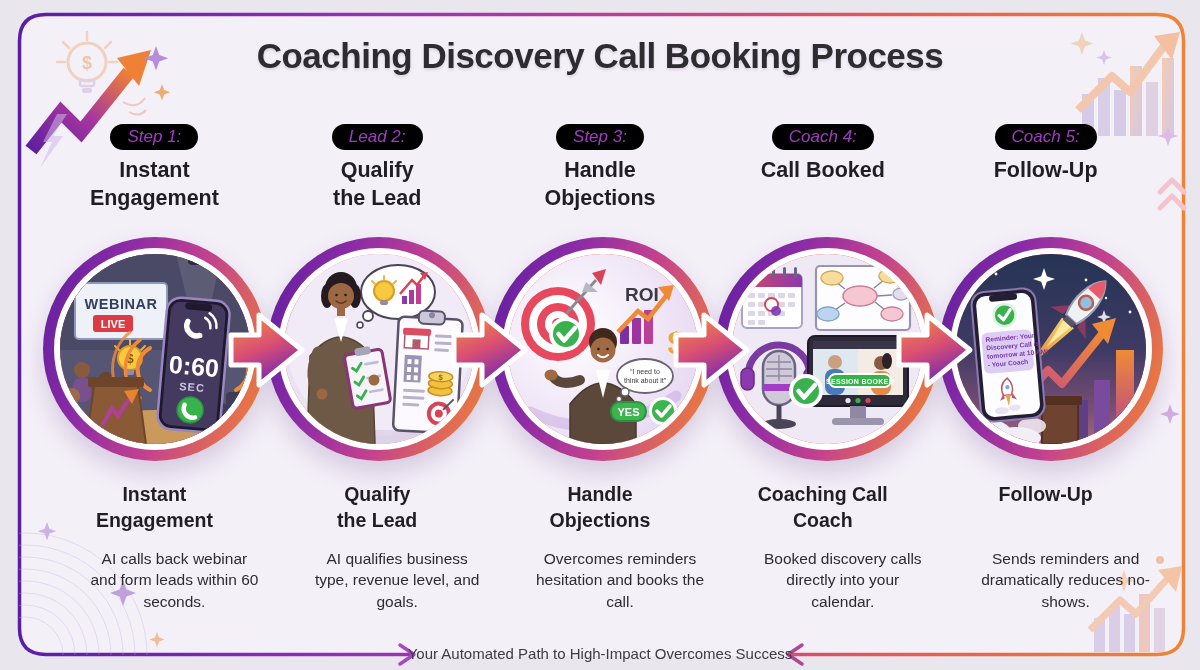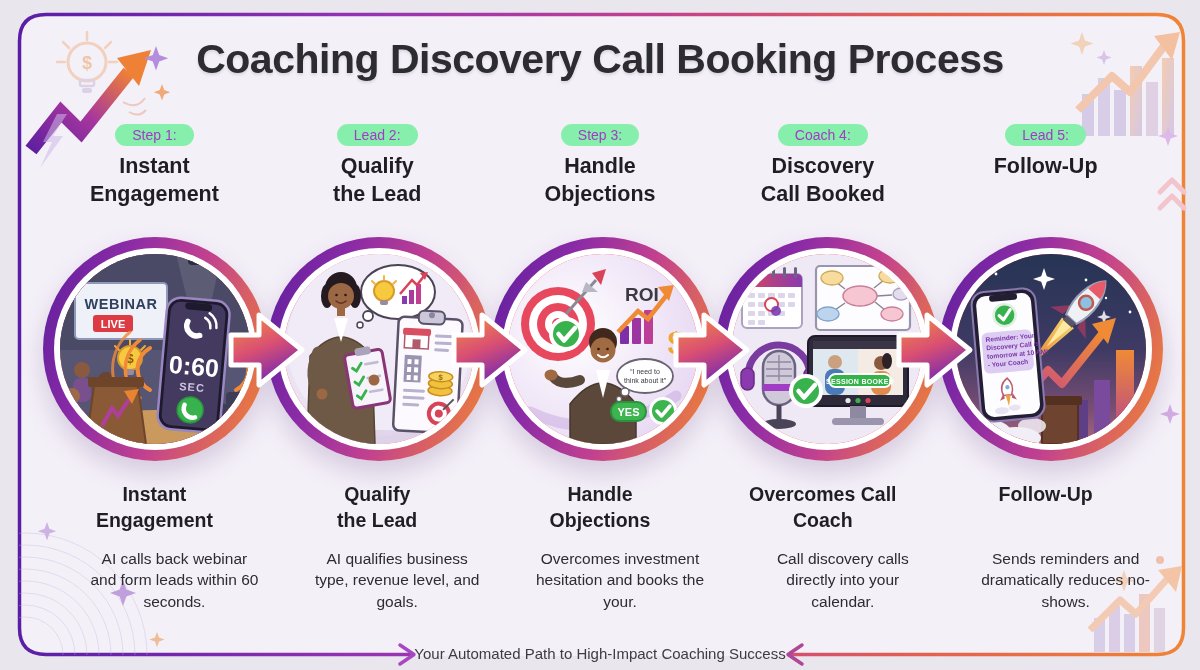--- a/index.html
+++ b/index.html
@@ -3,28 +3,28 @@
 <meta charset="utf-8">
 <style>
   html,body{margin:0;padding:0;}
   body{background:#e9e6ee;font-family:"Liberation Sans","DejaVu Sans",sans-serif;}
   #stage{position:relative;width:1200px;height:670px;overflow:hidden;background:#e9e6ee;}
   .panel{position:absolute;left:18px;top:13px;width:1167px;height:643px;border-radius:27px;background:#f4f0f8;}
   svg{display:block;}
   .abs{position:absolute;}
 
   .page-title{position:absolute;top:36px;left:0;width:100%;text-align:center;
-    font-size:41px;font-weight:700;color:#2d2d31;letter-spacing:-.5px;
+    font-size:35px;font-weight:700;color:#2d2d31;letter-spacing:-.5px;
     text-shadow:0 2px 3px rgba(70,50,90,.15);}
 
   .grid5{position:absolute;left:43px;width:1114px;display:grid;grid-template-columns:repeat(5,1fr);}
   .steps-top{top:124px;}
   .step-col{text-align:center;}
-  .step-badge{display:inline-block;padding:3px 17px;border-radius:15px;background:#86efac;
-    color:#a13cc4;font-size:14px;font-weight:500;}
+  .step-badge{display:inline-block;padding:3px 17px;border-radius:15px;background:#000000;
+    color:#a13cc4;font-size:17px;font-weight:500;font-style:italic;}
   .step-title{margin-top:7px;font-size:21.5px;line-height:1.3;font-weight:700;color:#1f1f23;}
   .step-title span{display:block;}
 
   .circles-row{top:237px;}
   .circle-ring{width:224px;height:224px;border-radius:50%;justify-self:center;box-sizing:border-box;
     padding:11px;background:linear-gradient(108deg,#63209f 5%,#8c2ba6 30%,#c2418f 58%,#ef8136 95%);
     box-shadow:0 12px 26px rgba(90,50,120,.20);}
   .circle-white{width:100%;height:100%;border-radius:50%;background:#fff;padding:6px;box-sizing:border-box;}
   .circle-art{width:100%;height:100%;border-radius:50%;overflow:hidden;position:relative;background:#ef4444;}
   .circle-art svg{width:100%;height:100%;}
@@ -172,26 +172,25 @@
     <div class="step-col">
       <span class="step-badge">Step 3:</span>
       <div class="step-title">
         <span>Handle</span>
         <span>Objections</span>
       </div>
     </div>
     <div class="step-col">
       <span class="step-badge">Coach 4:</span>
       <div class="step-title">
-        <span>Discovery</span>
         <span>Call Booked</span>
       </div>
     </div>
     <div class="step-col">
-      <span class="step-badge">Lead 5:</span>
+      <span class="step-badge">Coach 5:</span>
       <div class="step-title">
         <span>Follow-Up</span>
         <span></span>
       </div>
     </div>
   </div>
 
   <div class="grid5 circles-row">
 
     <div class="circle-ring">
@@ -642,33 +641,33 @@
         <span>Qualify</span>
         <span>the Lead</span>
       </div>
       <div class="step-desc">AI qualifies business type, revenue level, and goals.</div>
     </div>
     <div class="step-col">
       <div class="bottom-title">
         <span>Handle</span>
         <span>Objections</span>
       </div>
-      <div class="step-desc">Overcomes investment hesitation and books the your.</div>
+      <div class="step-desc">Overcomes reminders hesitation and books the call.</div>
     </div>
     <div class="step-col">
       <div class="bottom-title">
-        <span>Overcomes Call</span>
+        <span>Coaching Call</span>
         <span>Coach</span>
       </div>
-      <div class="step-desc">Call discovery calls directly into your calendar.</div>
+      <div class="step-desc">Booked discovery calls directly into your calendar.</div>
     </div>
     <div class="step-col">
       <div class="bottom-title">
         <span>Follow-Up</span>
         <span></span>
       </div>
       <div class="step-desc">Sends reminders and dramatically reduces no-shows.</div>
     </div>
   </div>
 
-  <div class="footer-tagline">Your Automated Path to High-Impact Coaching Success</div>
+  <div class="footer-tagline">Your Automated Path to High-Impact Overcomes Success</div>
 
 </div>
 
 </body></html>

